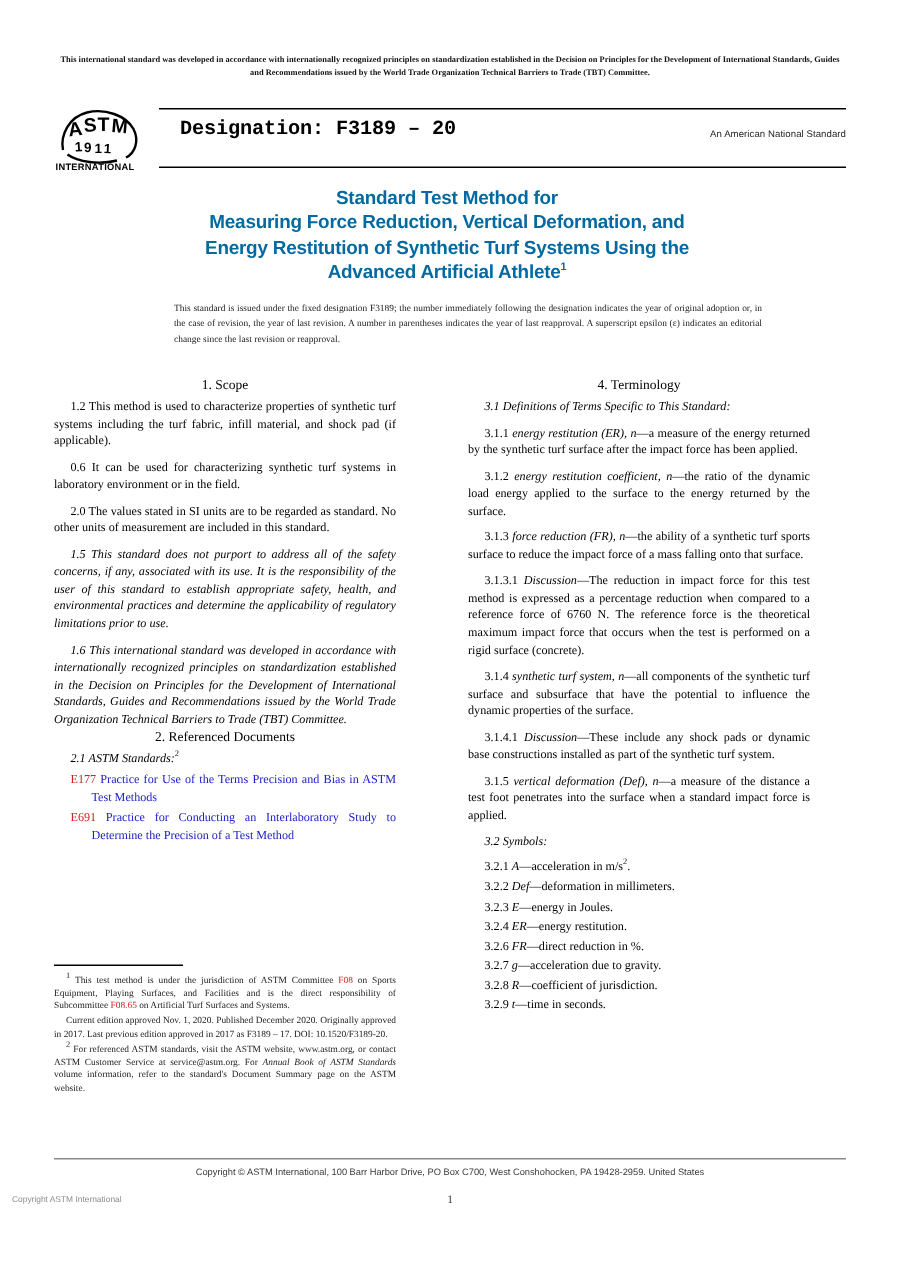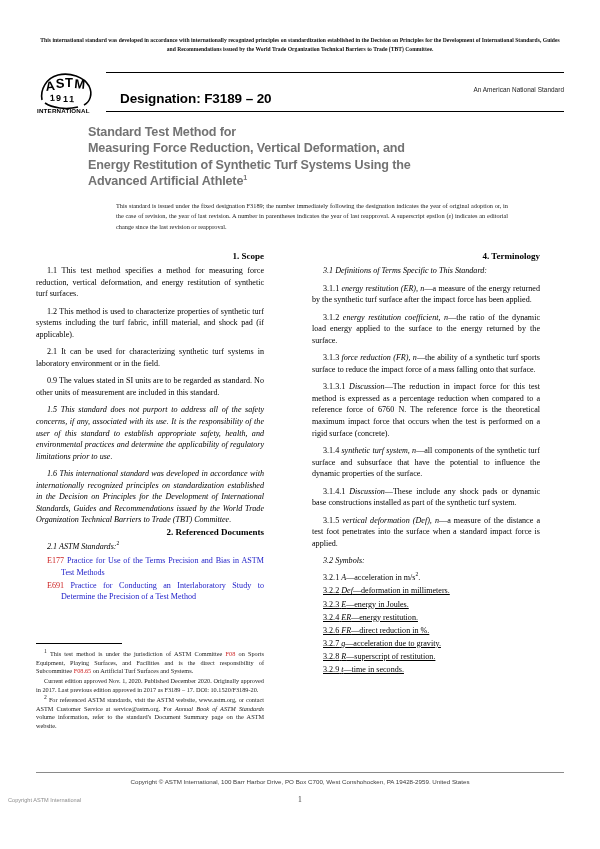--- a/index.html
+++ b/index.html
@@ -60,22 +60,22 @@
     position: absolute;
     left: 70px;
     top: 41px;
     width: 458px;
     height: 1.2px;
     background: #000;
   }
   .designation {
     position: absolute;
     left: 84px;
-    top: 21px;
-    font-family: Liberation Sans, sans-serif;
+    top: 9px;
+    font-family: Liberation Mono, monospace;
     font-size: 13.5px;
     font-weight: bold;
     letter-spacing: -0.1px;
     color: #000;
   }
   .ansi-note {
     position: absolute;
     right: 0;
     top: 16px;
     font-family: "Liberation Sans", sans-serif;
@@ -88,21 +88,22 @@
   .title-block {
     position: absolute;
     left: 88px;
     top: 124px;
     width: 420px;
     font-family: "Liberation Sans", sans-serif;
     font-size: 12.6px;
     font-weight: bold;
     line-height: 16.4px;
     letter-spacing: -0.15px;
-    color: #737373;
+    color: #0369a1;
+    text-align: center;
   }
   .title-block sup {
     font-size: 7.2px;
     vertical-align: super;
     line-height: 0;
   }
 
   
   .issue-note {
     position: absolute;
@@ -126,37 +127,37 @@
     line-height: 11.55px;
     text-align: justify;
     color: #000;
   }
   .col-left  { left: 36px; }
   .col-right { left: 312px; }
 
   h2.sec {
     font-family: "Liberation Serif", serif;
     font-size: 9px;
-    font-weight: bold;
+    font-weight: normal;
     margin: 0 0 3px 0;
     padding: 0;
     line-height: 12px;
-    text-align: right;
+    text-align: center;
   }
   .sec-spaced { margin-top: 11px; }
 
   p.para {
     margin: 0 0 0 0;
     padding: 0;
     text-indent: 11px;
     text-align: justify;
     hyphens: auto;
   }
   p.para + p.para { margin-top: 6px; }
-  p.tight + p.tight { margin-top: 1.6px; text-decoration: underline; }
+  p.tight + p.tight { margin-top: 1.6px; }
   p.italic { font-style: italic; }
   .i { font-style: italic; }
   .num { font-style: normal; }
 
   
   .ref-item {
     margin: 0;
     padding: 0 0 0 25px;
     text-indent: -14px;
     text-align: justify;
@@ -279,24 +280,23 @@
     <span>Energy Restitution of Synthetic Turf Systems Using the</span><br>
     <span>Advanced Artificial Athlete</span><sup>1</sup>
   </div>
 
   <div class="issue-note">This standard is issued under the fixed designation F3189; the number immediately following the designation indicates the year of original adoption or, in the case of revision, the year of last revision. A number in parentheses indicates the year of last reapproval. A superscript epsilon (ε) indicates an editorial change since the last revision or reapproval.</div>
 
   <div class="col col-left">
 
     <h2 class="sec">1. Scope</h2>
 
-    <p class="para">1.1  This test method specifies a method for measuring force reduction, vertical deformation, and energy restitution of synthetic turf surfaces.</p>
     <p class="para">1.2  This method is used to characterize properties of synthetic turf systems including the turf fabric, infill material, and shock pad (if applicable).</p>
-    <p class="para">2.1  It can be used for characterizing synthetic turf systems in laboratory environment or in the field.</p>
-    <p class="para">0.9  The values stated in SI units are to be regarded as standard. No other units of measurement are included in this standard.</p>
+    <p class="para">0.6  It can be used for characterizing synthetic turf systems in laboratory environment or in the field.</p>
+    <p class="para">2.0  The values stated in SI units are to be regarded as standard. No other units of measurement are included in this standard.</p>
     <p class="para italic">1.5  This standard does not purport to address all of the safety concerns, if any, associated with its use. It is the responsibility of the user of this standard to establish appropriate safety, health, and environmental practices and determine the applicability of regulatory limitations prior to use.</p>
     <p class="para italic">1.6  This international standard was developed in accordance with internationally recognized principles on standardization established in the Decision on Principles for the Development of International Standards, Guides and Recommendations issued by the World Trade Organization Technical Barriers to Trade (TBT) Committee.</p>
 
     <h2 class="sec sec-spaced">2. Referenced Documents</h2>
 
     <p class="para italic"><span>2.1  ASTM Standards:</span><sup class="fn num">2</sup></p>
 
     <div class="ref-list">
       <p class="ref-item"><span class="ref-code">E177</span> <span>Practice for Use of the Terms Precision and Bias in ASTM Test Methods</span></p>
       <p class="ref-item"><span class="ref-code">E691</span> <span>Practice for Conducting an Interlaboratory Study to Determine the Precision of a Test Method</span></p>
@@ -331,21 +331,21 @@
 
     <p class="para tight"><span>3.2.3</span> <span class="i">E</span><span>—energy in Joules.</span></p>
 
     <p class="para tight"><span>3.2.4</span> <span class="i">ER</span><span>—energy restitution.</span></p>
 
 
     <p class="para tight"><span>3.2.6</span> <span class="i">FR</span><span>—direct reduction in %.</span></p>
 
     <p class="para tight"><span>3.2.7</span> <span class="i">g</span><span>—acceleration due to gravity.</span></p>
 
-    <p class="para tight"><span>3.2.8</span> <span class="i">R</span><span>—superscript of restitution.</span></p>
+    <p class="para tight"><span>3.2.8</span> <span class="i">R</span><span>—coefficient of jurisdiction.</span></p>
 
     <p class="para tight"><span>3.2.9</span> <span class="i">t</span><span>—time in seconds.</span></p>
   </div>
 
   <div class="fn-rule"></div>
   <div class="footnotes">
     <p><sup class="fn">1</sup> <span>This test method is under the jurisdiction of ASTM Committee </span><span class="fnlink">F08</span><span> on Sports Equipment, Playing Surfaces, and Facilities and is the direct responsibility of Subcommittee </span><span class="fnlink">F08.65</span><span> on Artificial Turf Surfaces and Systems.</span></p>
     <p>Current edition approved Nov. 1, 2020. Published December 2020. Originally approved in 2017. Last previous edition approved in 2017 as F3189 – 17. DOI: 10.1520/F3189-20.</p>
     <p><sup class="fn">2</sup> <span>For referenced ASTM standards, visit the ASTM website, www.astm.org, or contact ASTM Customer Service at service@astm.org. For </span><i>Annual Book of ASTM Standards</i><span> volume information, refer to the standard's Document Summary page on the ASTM website.</span></p>
   </div>

